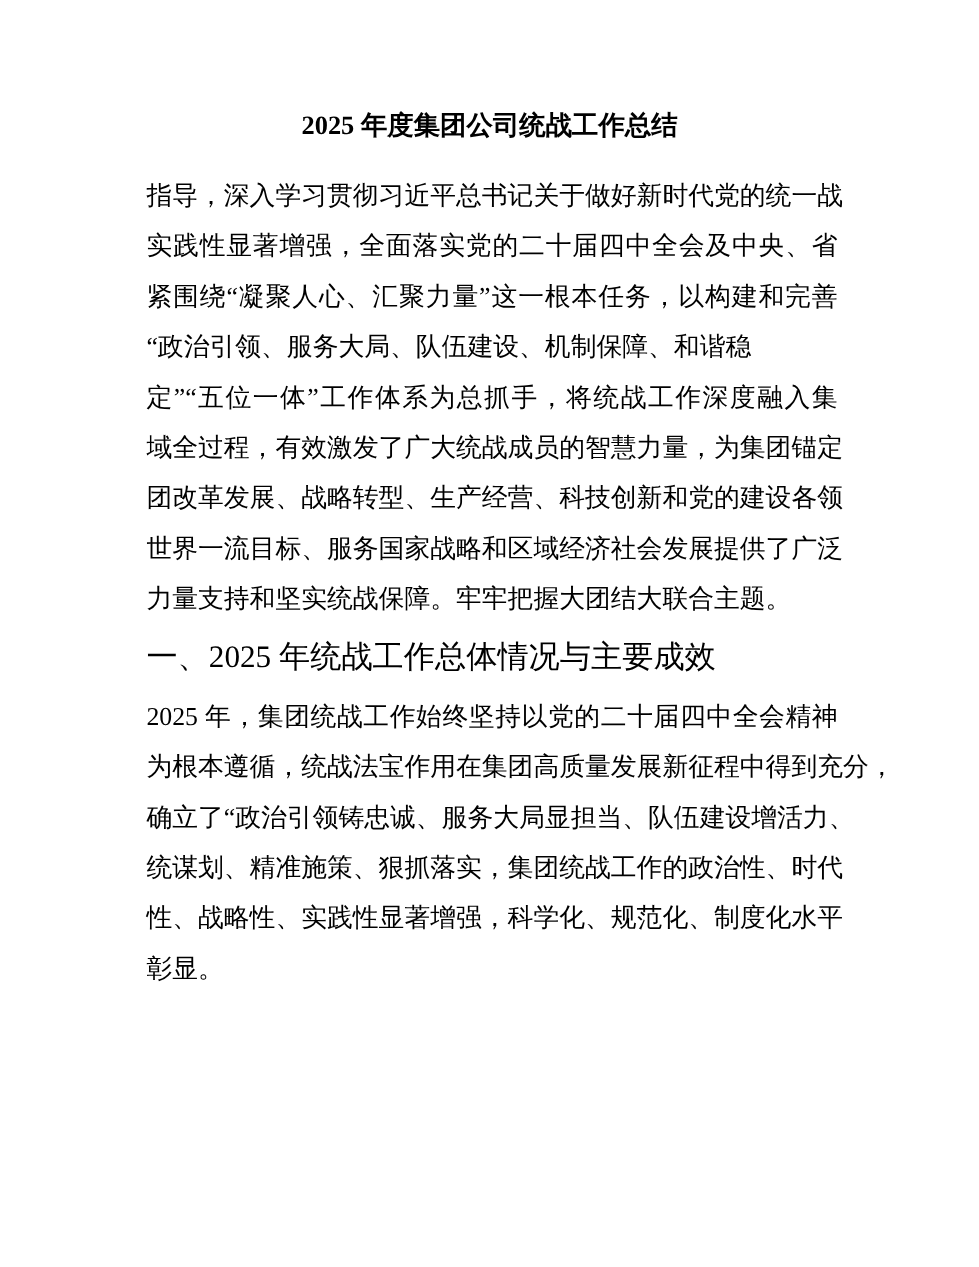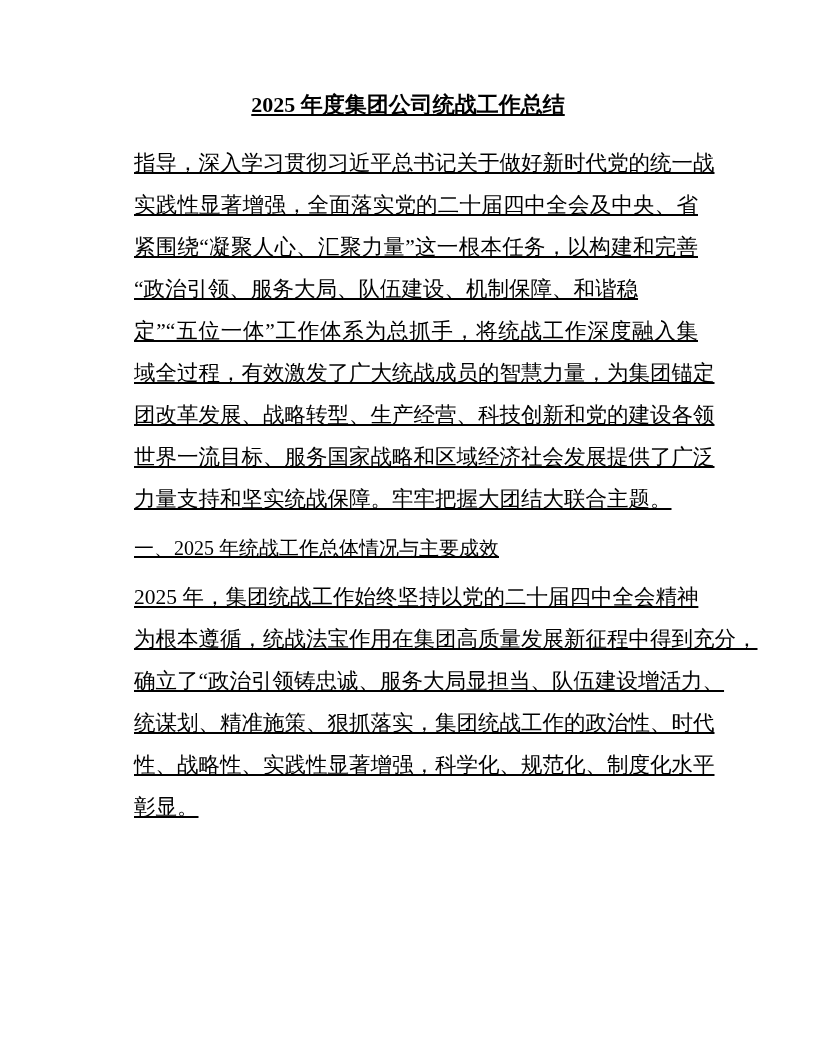--- a/index.html
+++ b/index.html
@@ -9,52 +9,51 @@
   }
   .page {
     position: relative;
     width: 816px;
     height: 1056px;
     background: #ffffff;
     color: #000000;
     font-family: "Liberation Serif", "DejaVu Serif", serif;
     overflow: hidden;
     margin: 0;
-    text-decoration: underline;
   }
   .content {
     padding: 88px 118px 0 118px;
     width: 580px;
   }
   .title {
     font-size: 22px;
     font-weight: bold;
     line-height: 34px;
     text-align: center;
     margin: 0 0 20px 0;
     white-space: nowrap;
   }
   .block {
-    margin: 0 0 7px 16px;
+    margin: 0 0 7px 4px;
   }
   .line {
     height: 42px;
     line-height: 42px;
     font-size: 21.5px;
     white-space: nowrap;
     text-align: justify;
     text-align-last: justify;
     text-justify: inter-character;
     overflow: visible;
   }
   .line.short {
     text-align-last: left;
   }
   .heading .line {
-    font-size: 20px;
+    font-size: 26px;
   }
 </style>
 </head>
 <body>
 
 <div class="page" style="background: rgb(255, 255, 255); color: rgb(0, 0, 0);">
   <div class="content">
     <h1 class="title">2025 年度集团公司统战工作总结</h1>
     <div id="doc-body">
         <div class="block paragraph">

